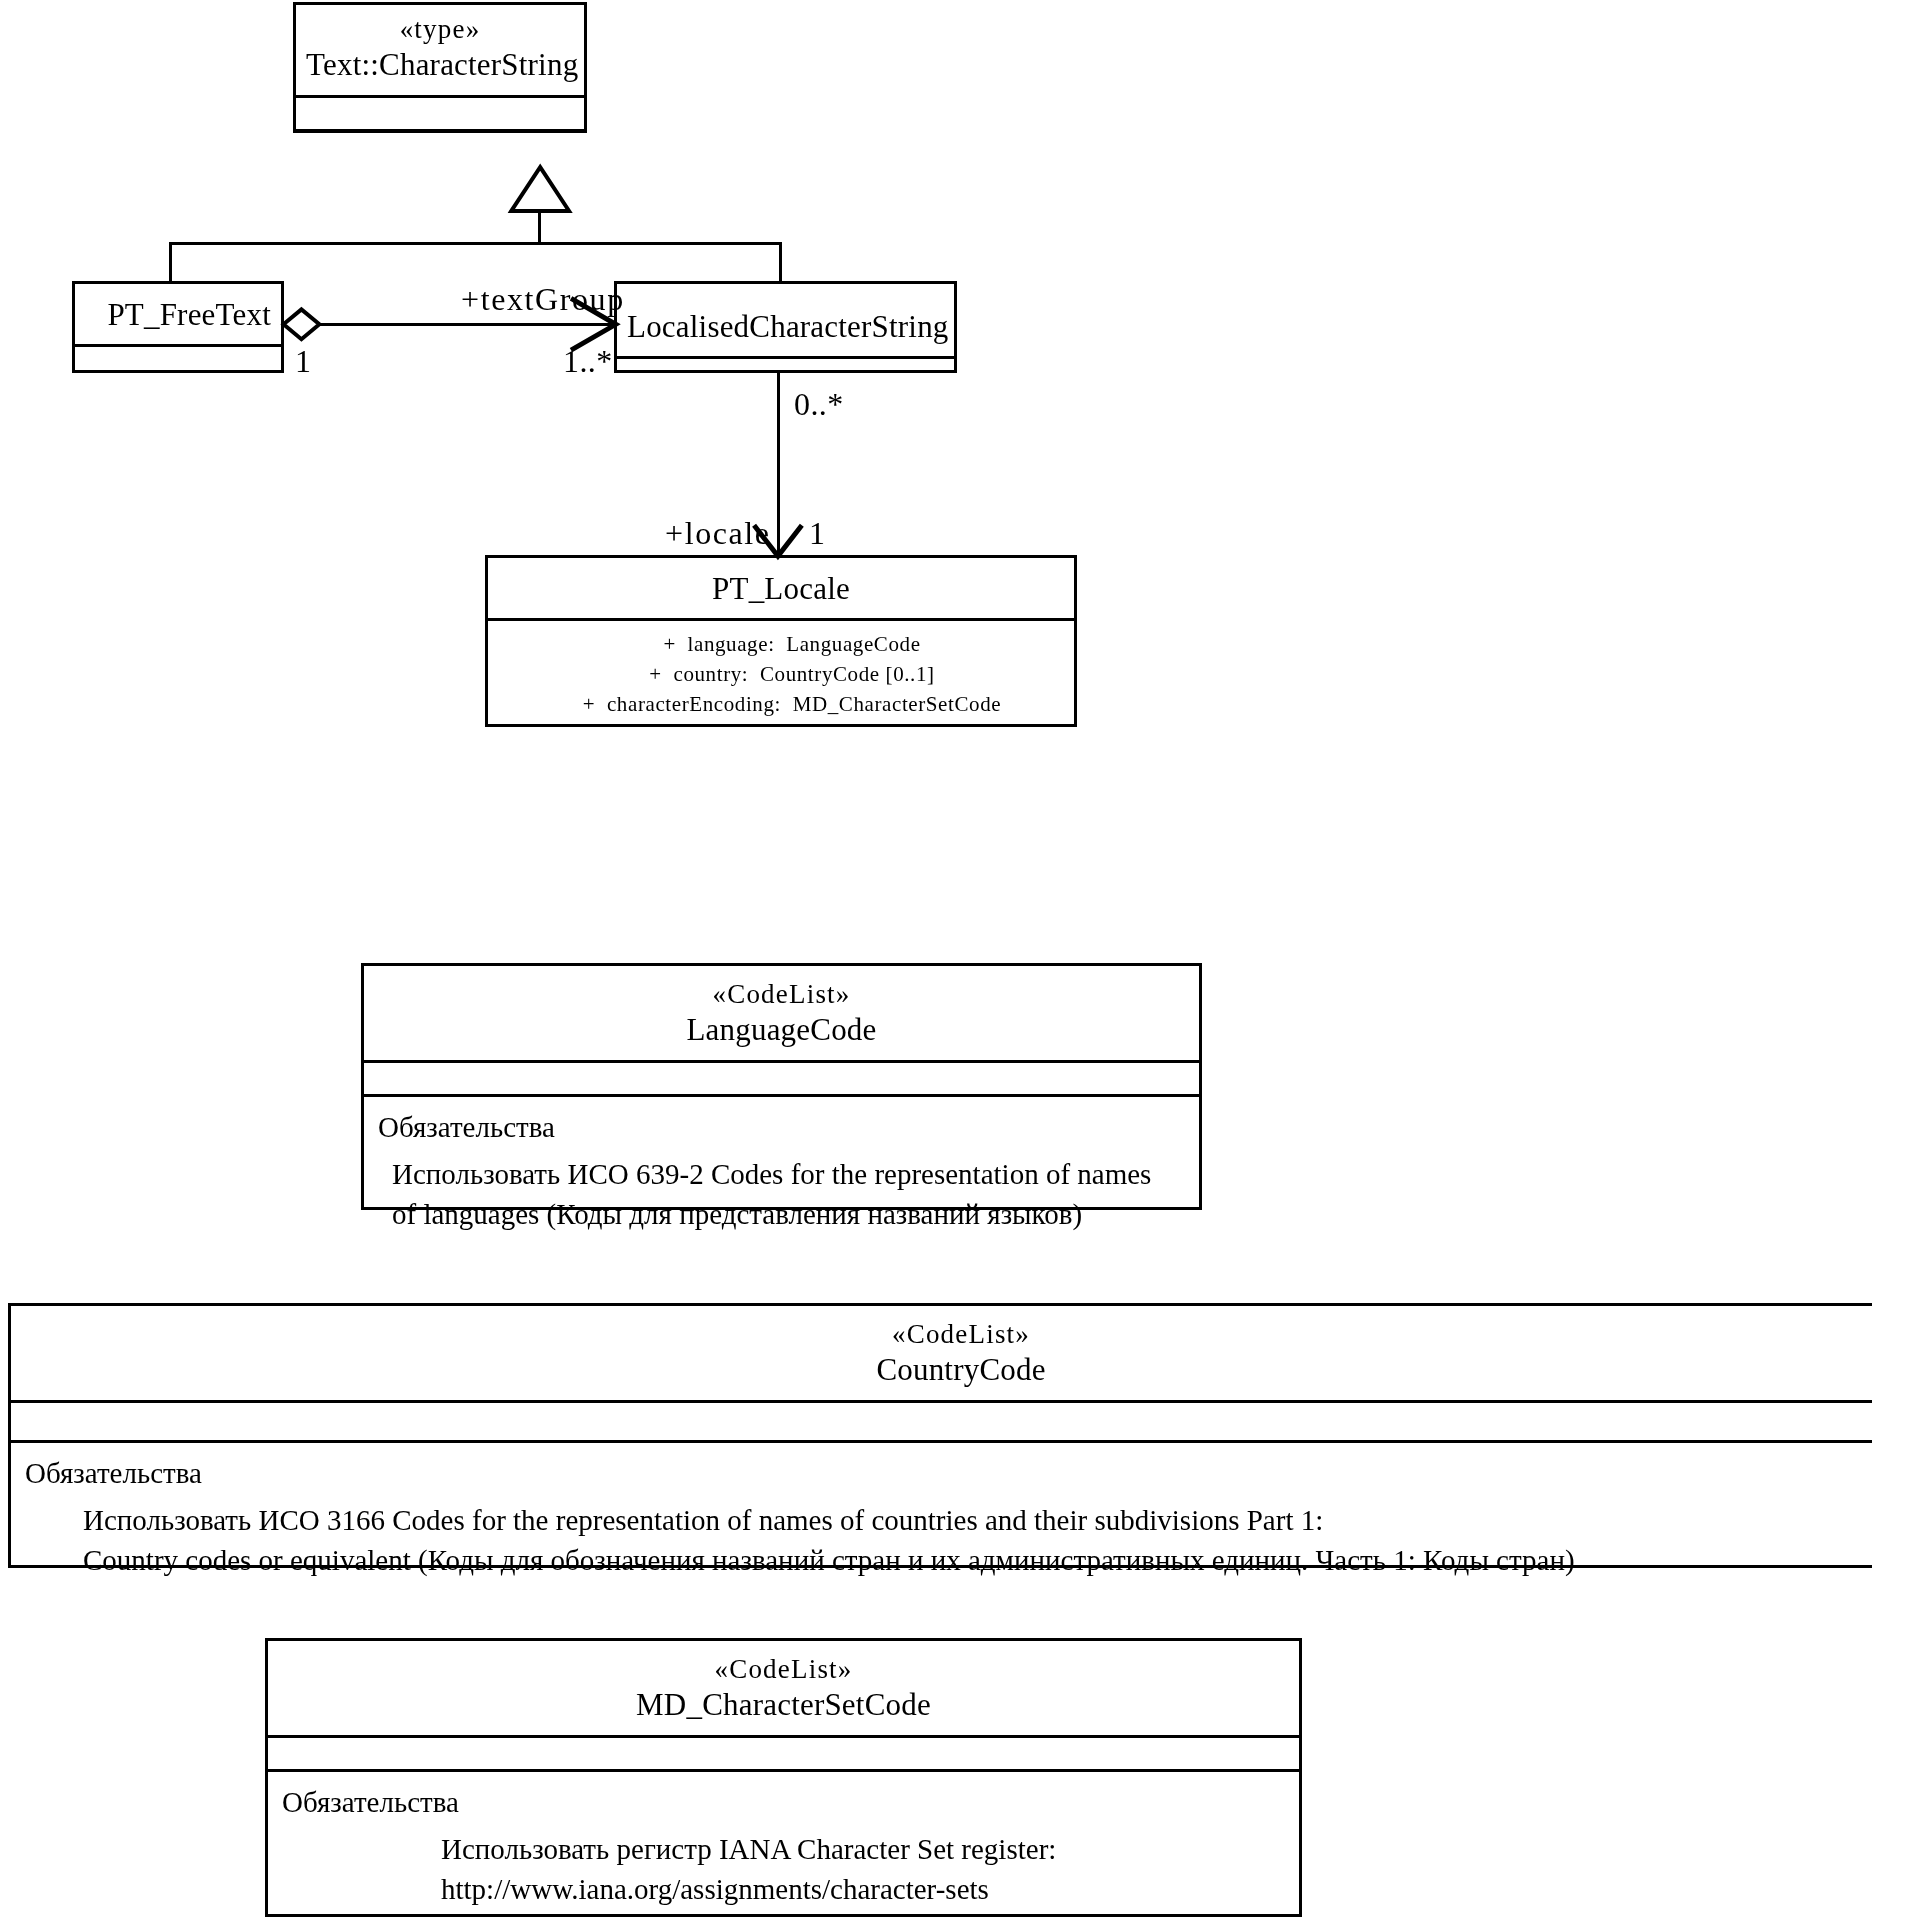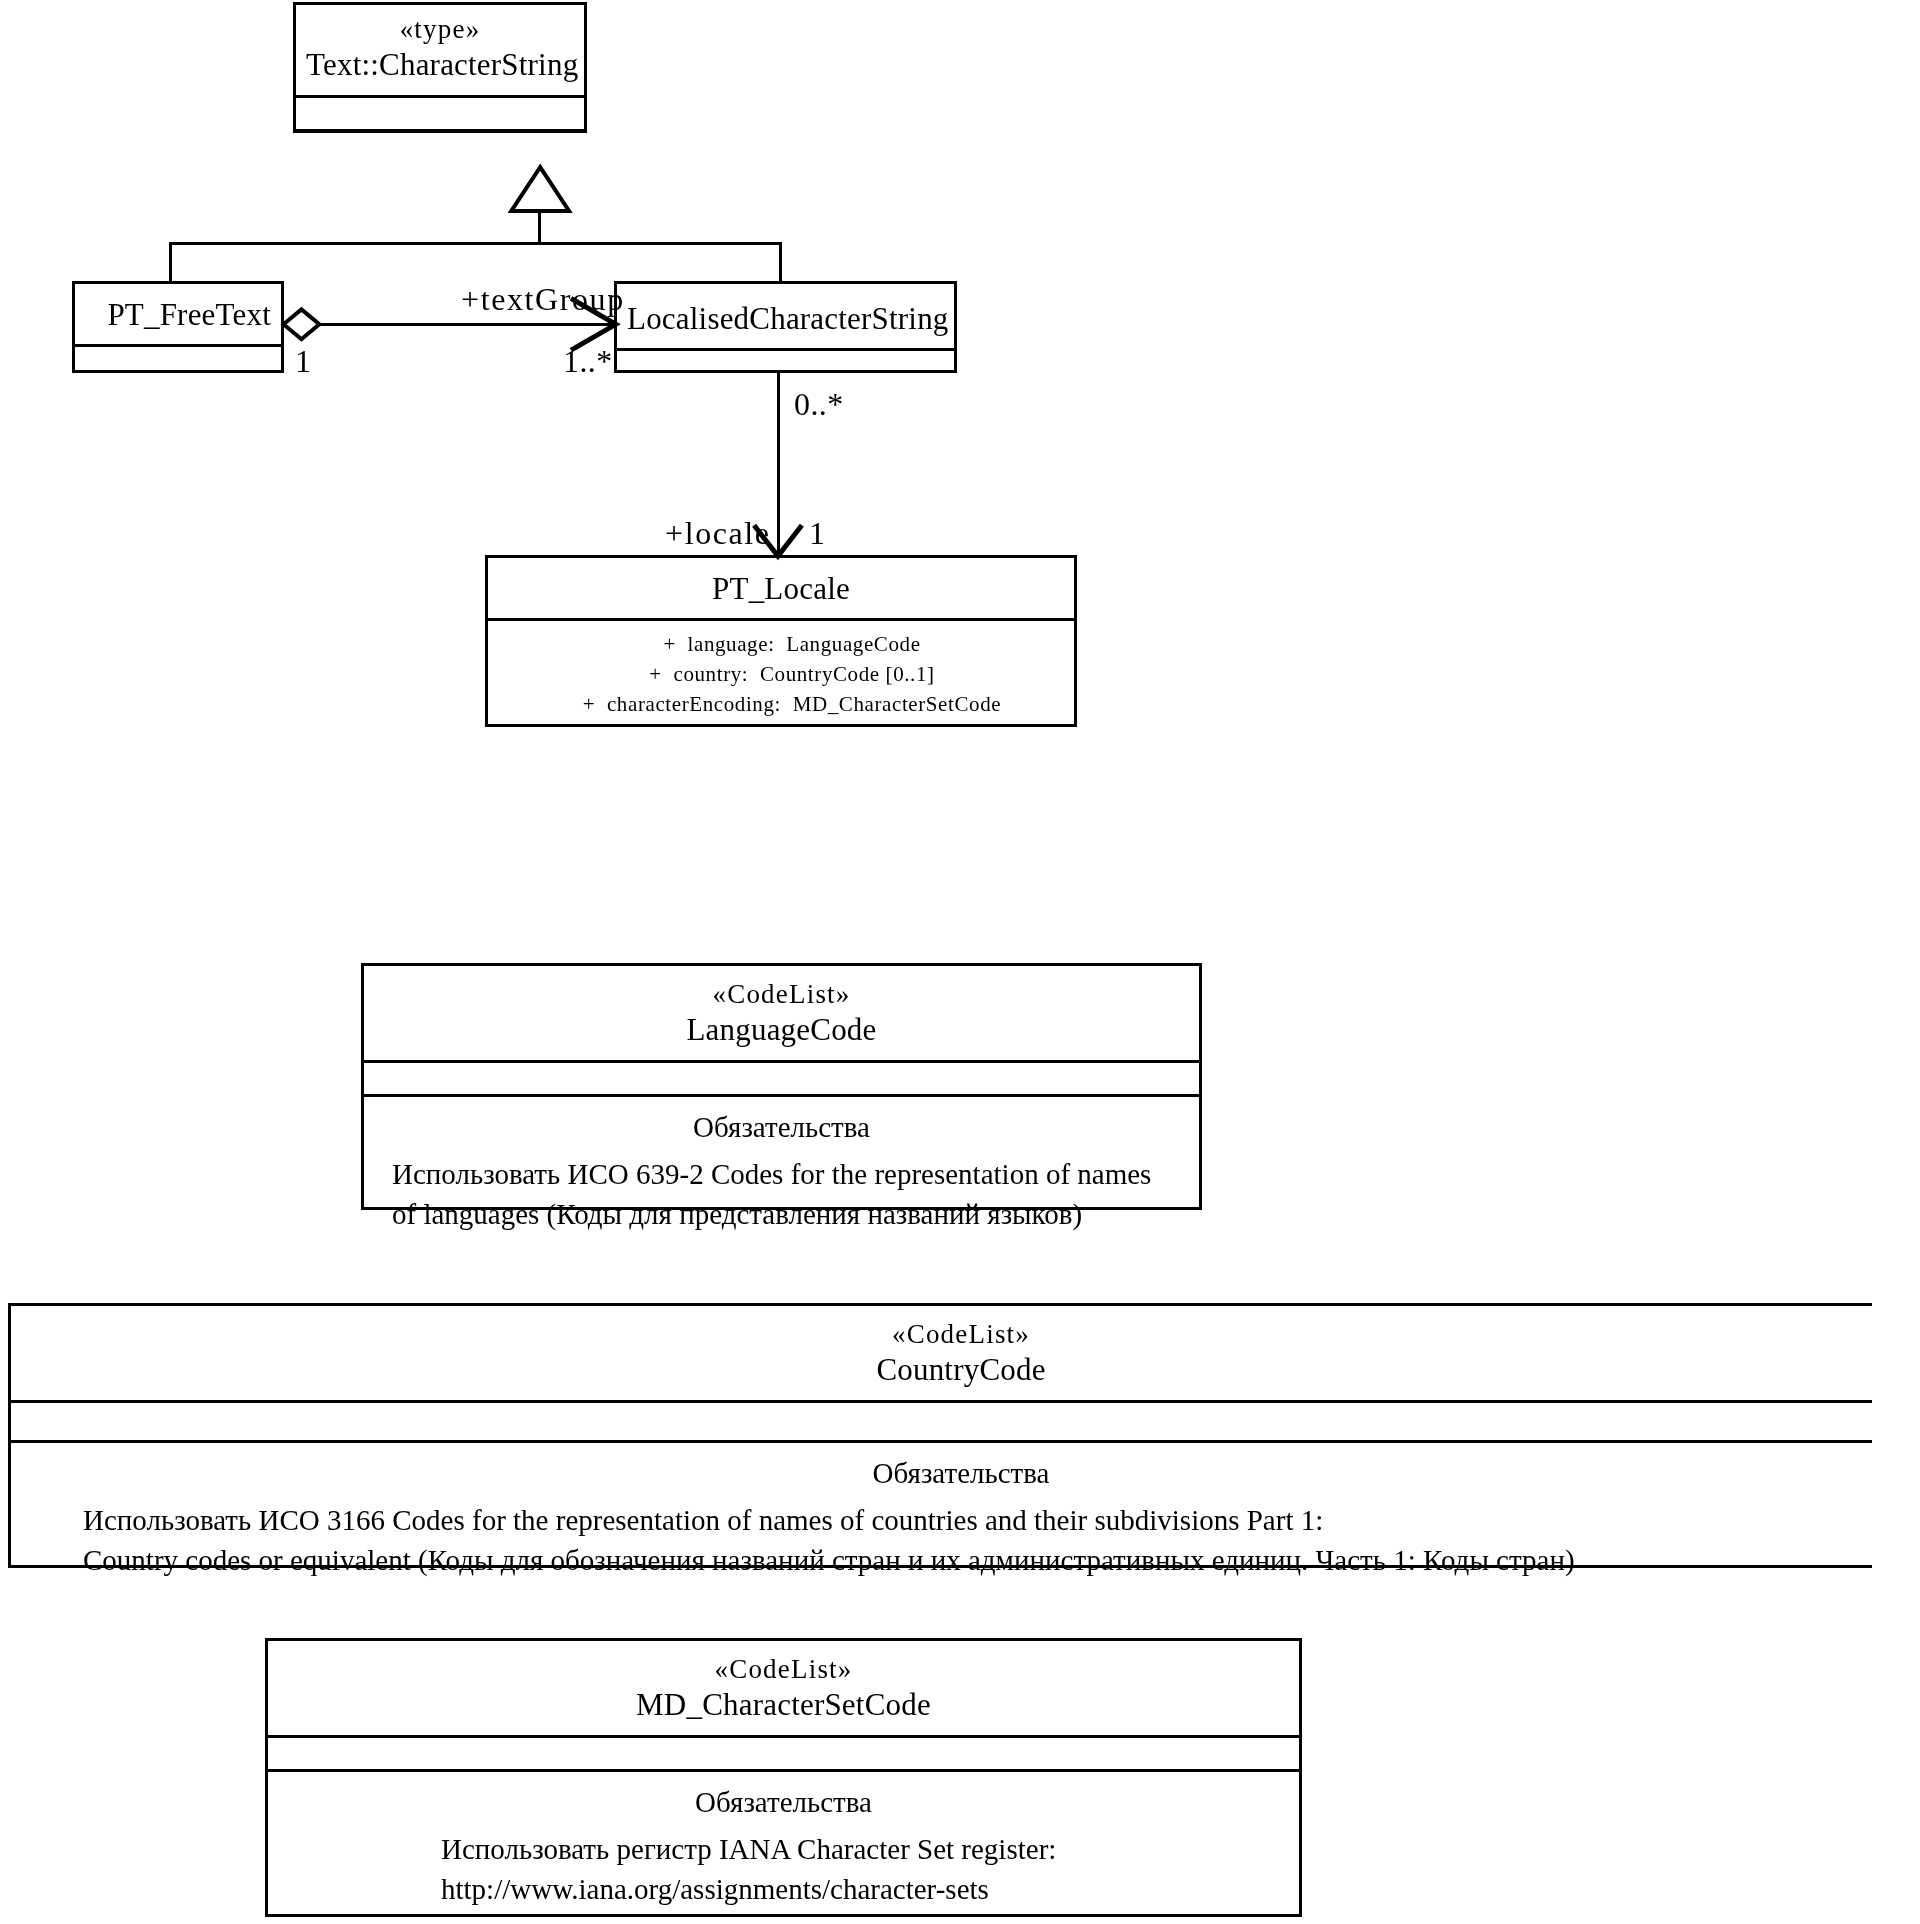--- a/index.html
+++ b/index.html
@@ -60,21 +60,21 @@
   }
   .c-attrs .attr {
     white-space: pre;
   }
   .c-constraints {
     padding: 10px 14px 14px 14px;
     font-size: 29px;
     line-height: 1.40;
   }
   .c-constraints .heading {
-    text-align: center;
+    text-align: left;
     display: block;
     margin-bottom: 6px;
   }
   .c-constraints .body-line {
     display: block;
     text-align: left;
     white-space: nowrap;
   }
   .c-constraints.indent-lang .body-line { padding-left: 14px; }
   .c-constraints.indent-country .body-line { padding-left: 58px; }
@@ -124,21 +124,21 @@
   </div>
 
   <div class="uml-box" style="left:72px; top:281px; width:212px; height:92px;">
     <div class="compartment c-name" style="padding-top:12px;text-align:right;">
       <span class="classname">PT_FreeText</span>
     </div>
     <div class="compartment c-empty" style="height:34px;"></div>
   </div>
 
   <div class="uml-box" style="left:614px; top:281px; width:343px; height:92px;">
-    <div class="compartment c-name" style="padding-top:16px;">
+    <div class="compartment c-name" style="padding-top:24px;">
       <span class="classname">LocalisedCharacterString</span>
     </div>
     <div class="compartment c-empty" style="height:34px;"></div>
   </div>
 
   <div class="uml-box" style="left:485px; top:555px; width:592px; height:172px;">
     <div class="compartment c-name" style="padding-top:12px;">
       <span class="classname">PT_Locale</span>
     </div>
     <div class="compartment c-attrs">

